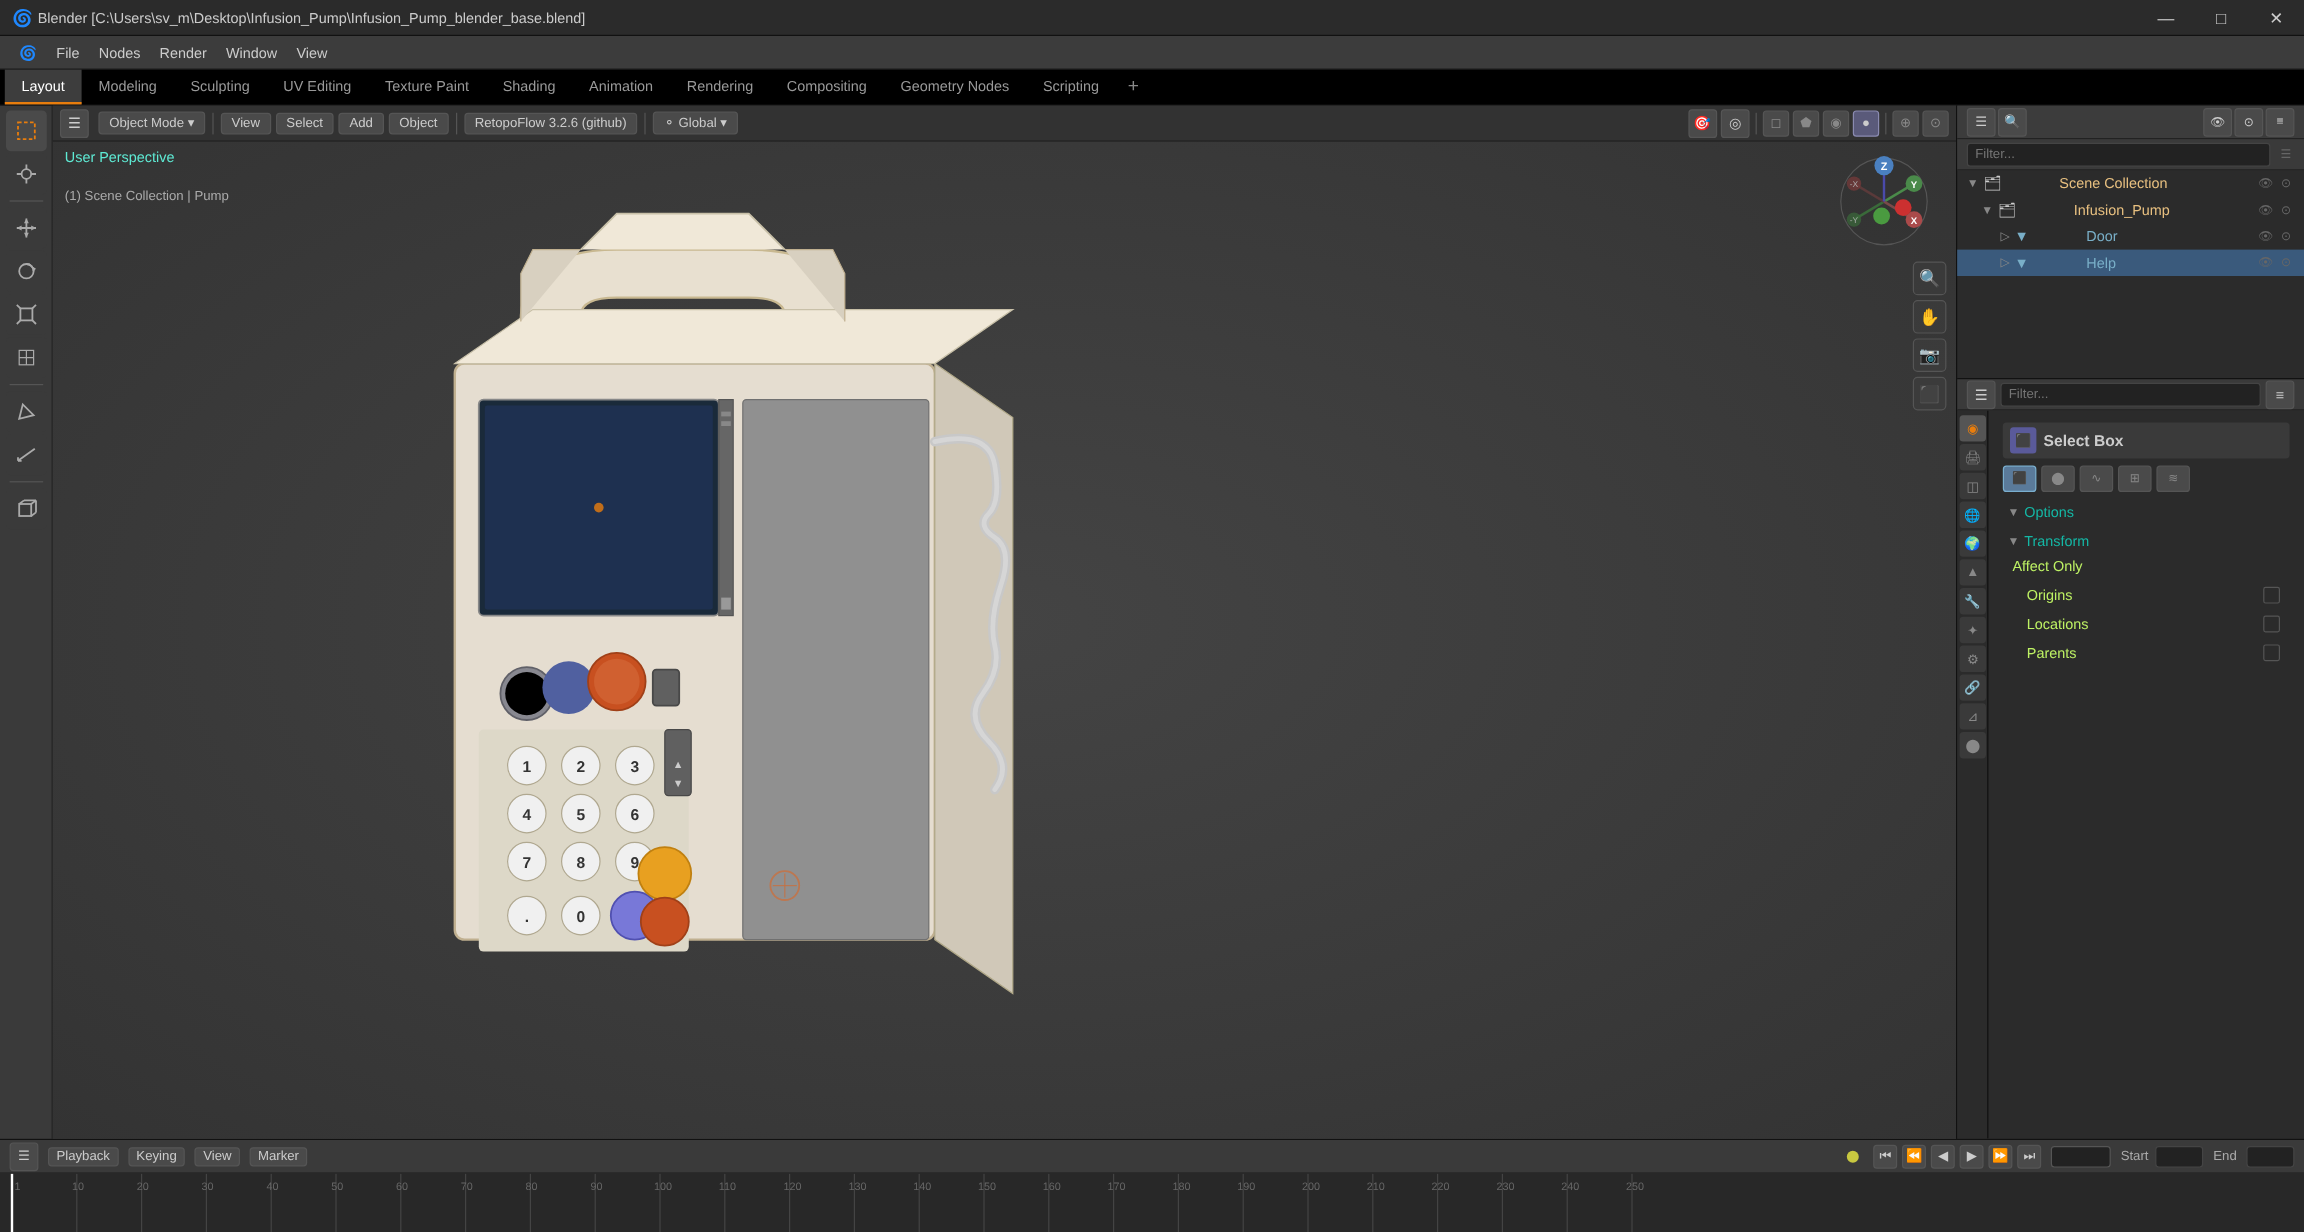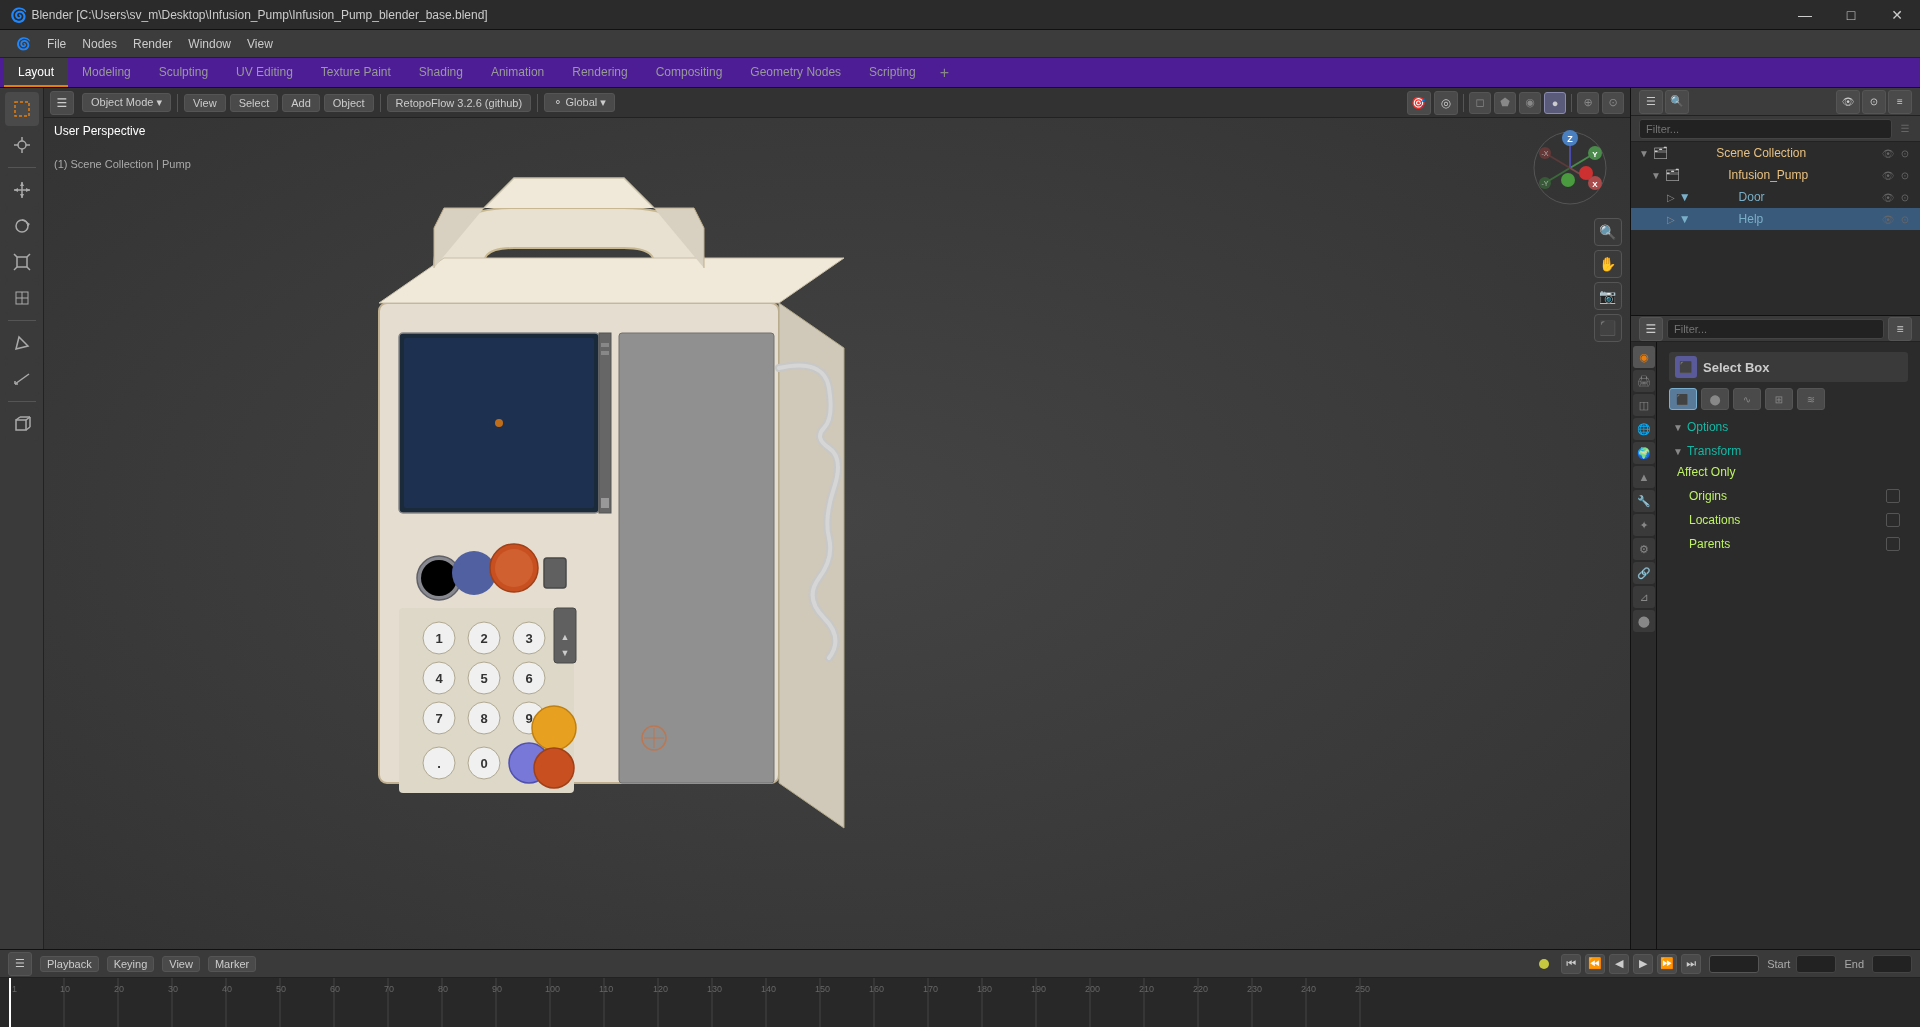--- a/index.html
+++ b/index.html
@@ -50,21 +50,21 @@
       padding: 2px 8px;
       cursor: pointer;
       border-radius: 3px;
       font-size: 12px;
       color: #ccc;
     }
 
     
     #workspace-tabs {
       height: 30px;
-      background: #4c1d95;
+      background: #000000;
       display: flex;
       align-items: stretch;
       border-bottom: 1px solid #111;
       padding-left: 4px;
     }
     .ws-tab {
       padding: 0 14px;
       display: flex;
       align-items: center;
       font-size: 12px;
@@ -159,21 +159,21 @@
       display: flex; align-items: center; justify-content: center;
       font-size: 12px; cursor: pointer; color: #ccc;
     }
 
     
     #viewport-info {
       position: absolute;
       top: 36px; left: 10px;
       z-index: 10;
     }
-    #viewport-info .view-title { color: #ffffff; font-size: 12px; }
+    #viewport-info .view-title { color: #5eead4; font-size: 12px; }
     #viewport-info .scene-info { color: #aaa; font-size: 11px; margin-top: 20px; }
 
     
     #nav-gizmo {
       position: absolute;
       top: 40px; right: 20px;
       width: 80px; height: 80px;
       z-index: 10;
     }
 

